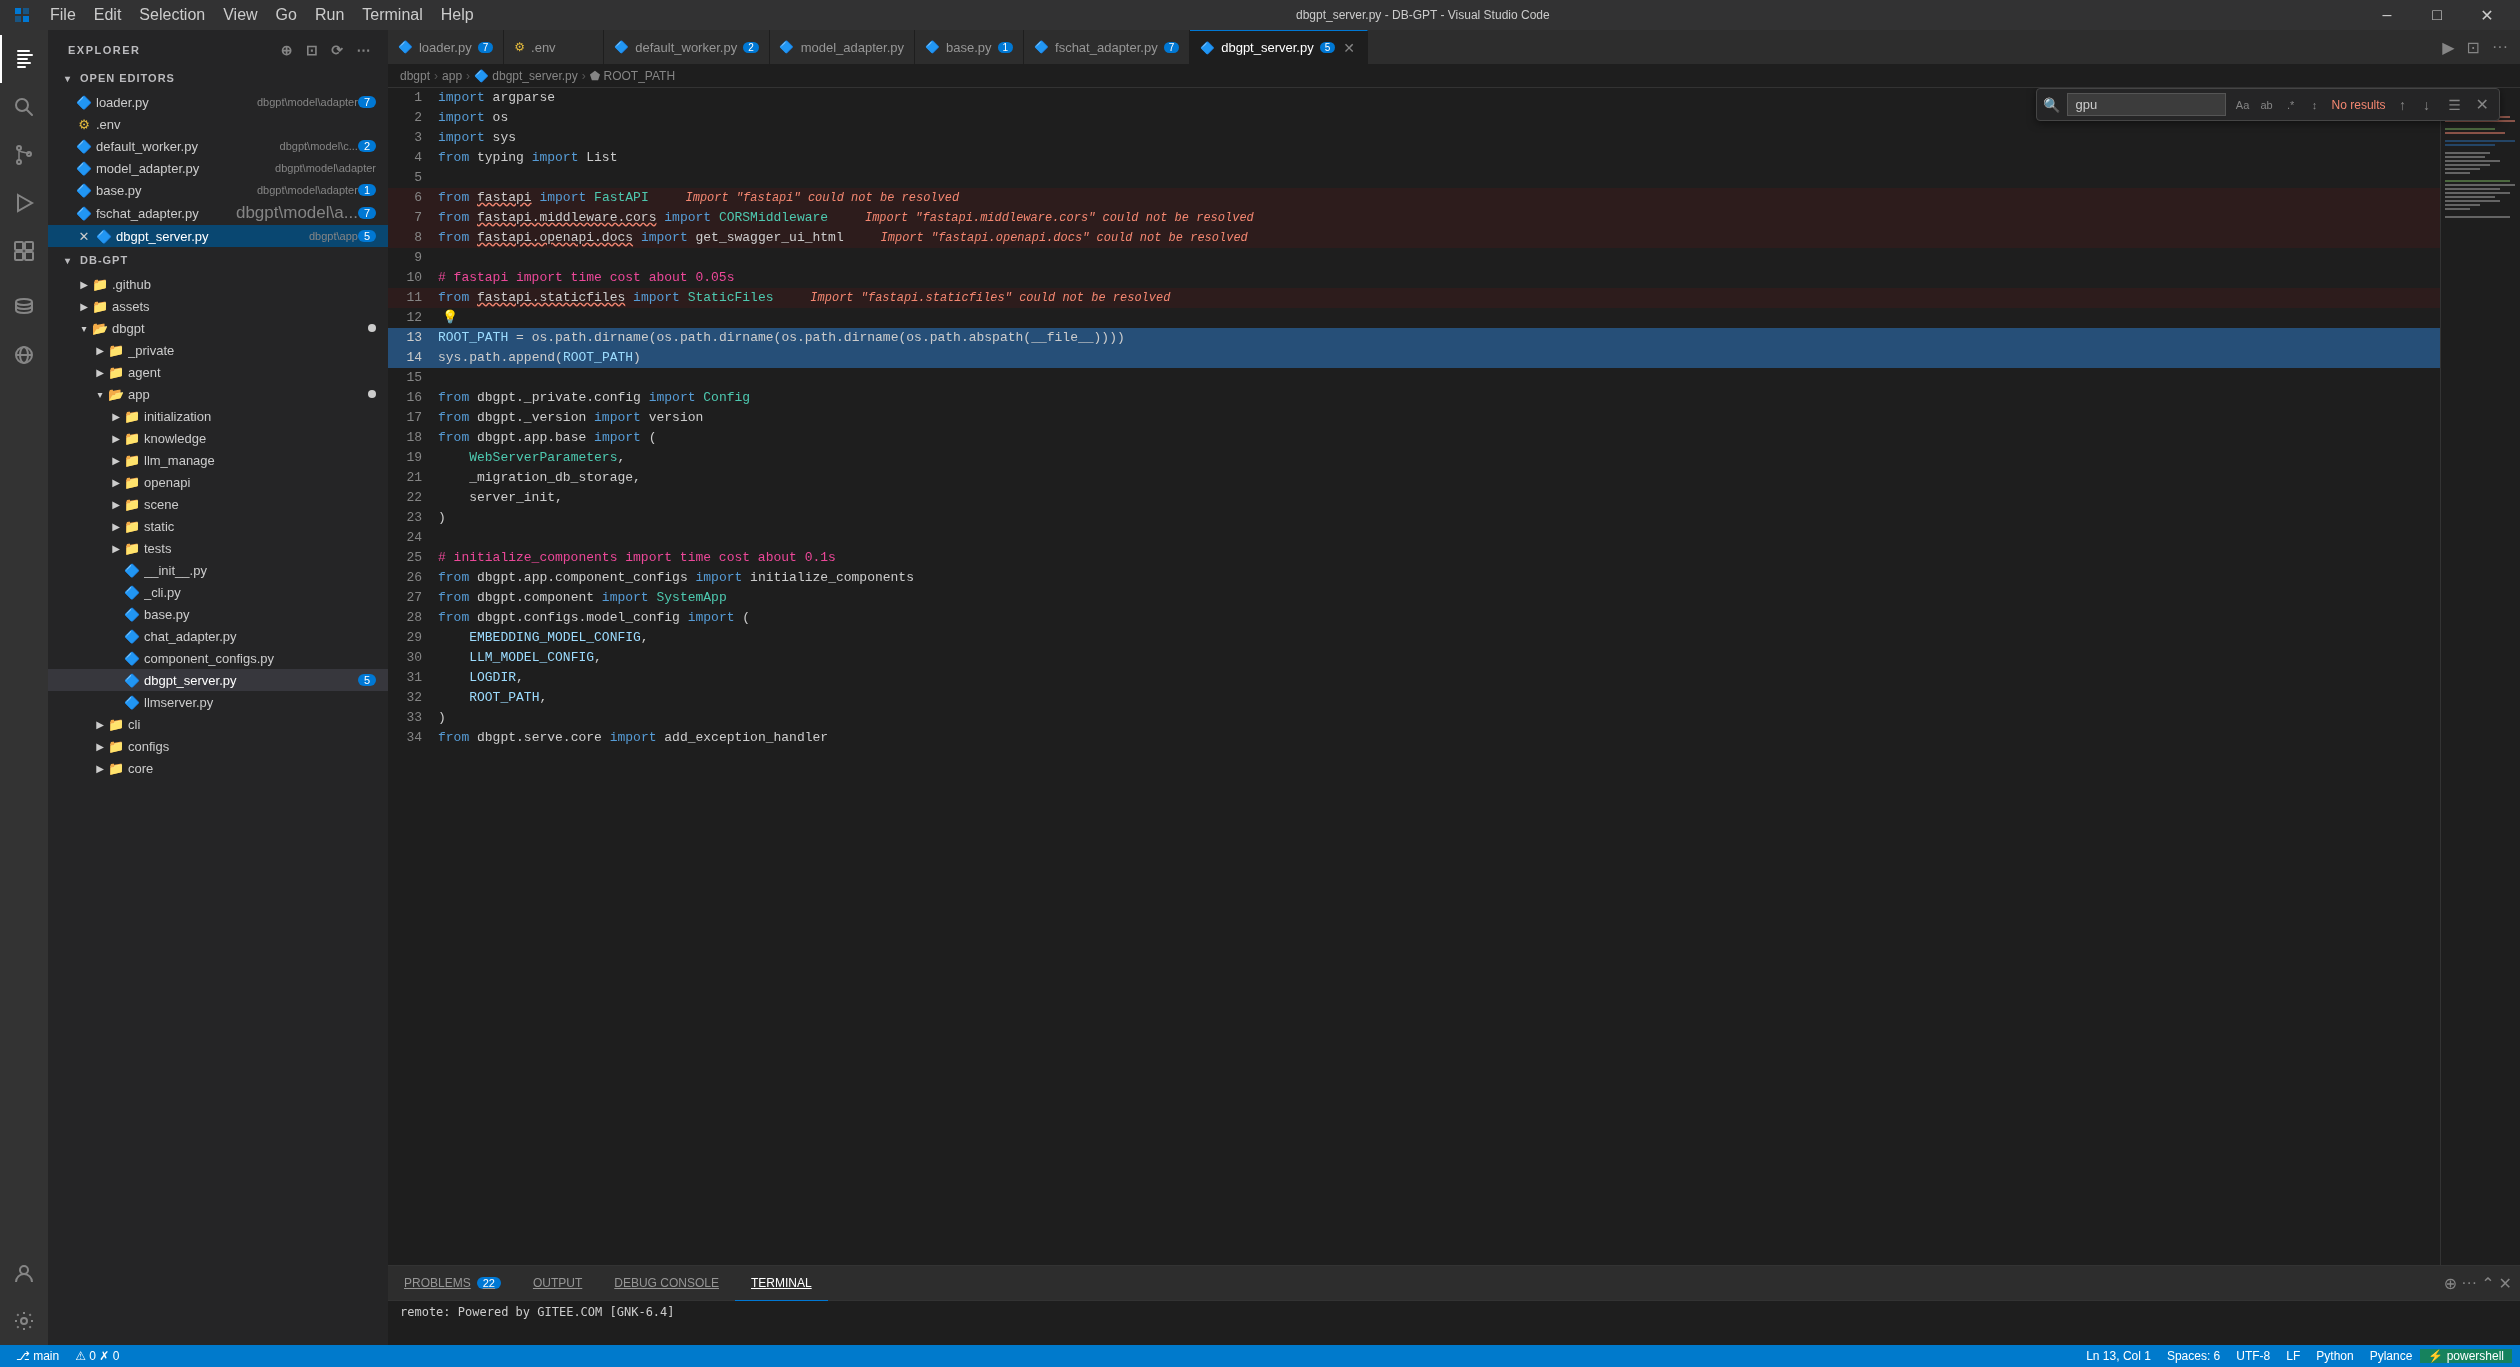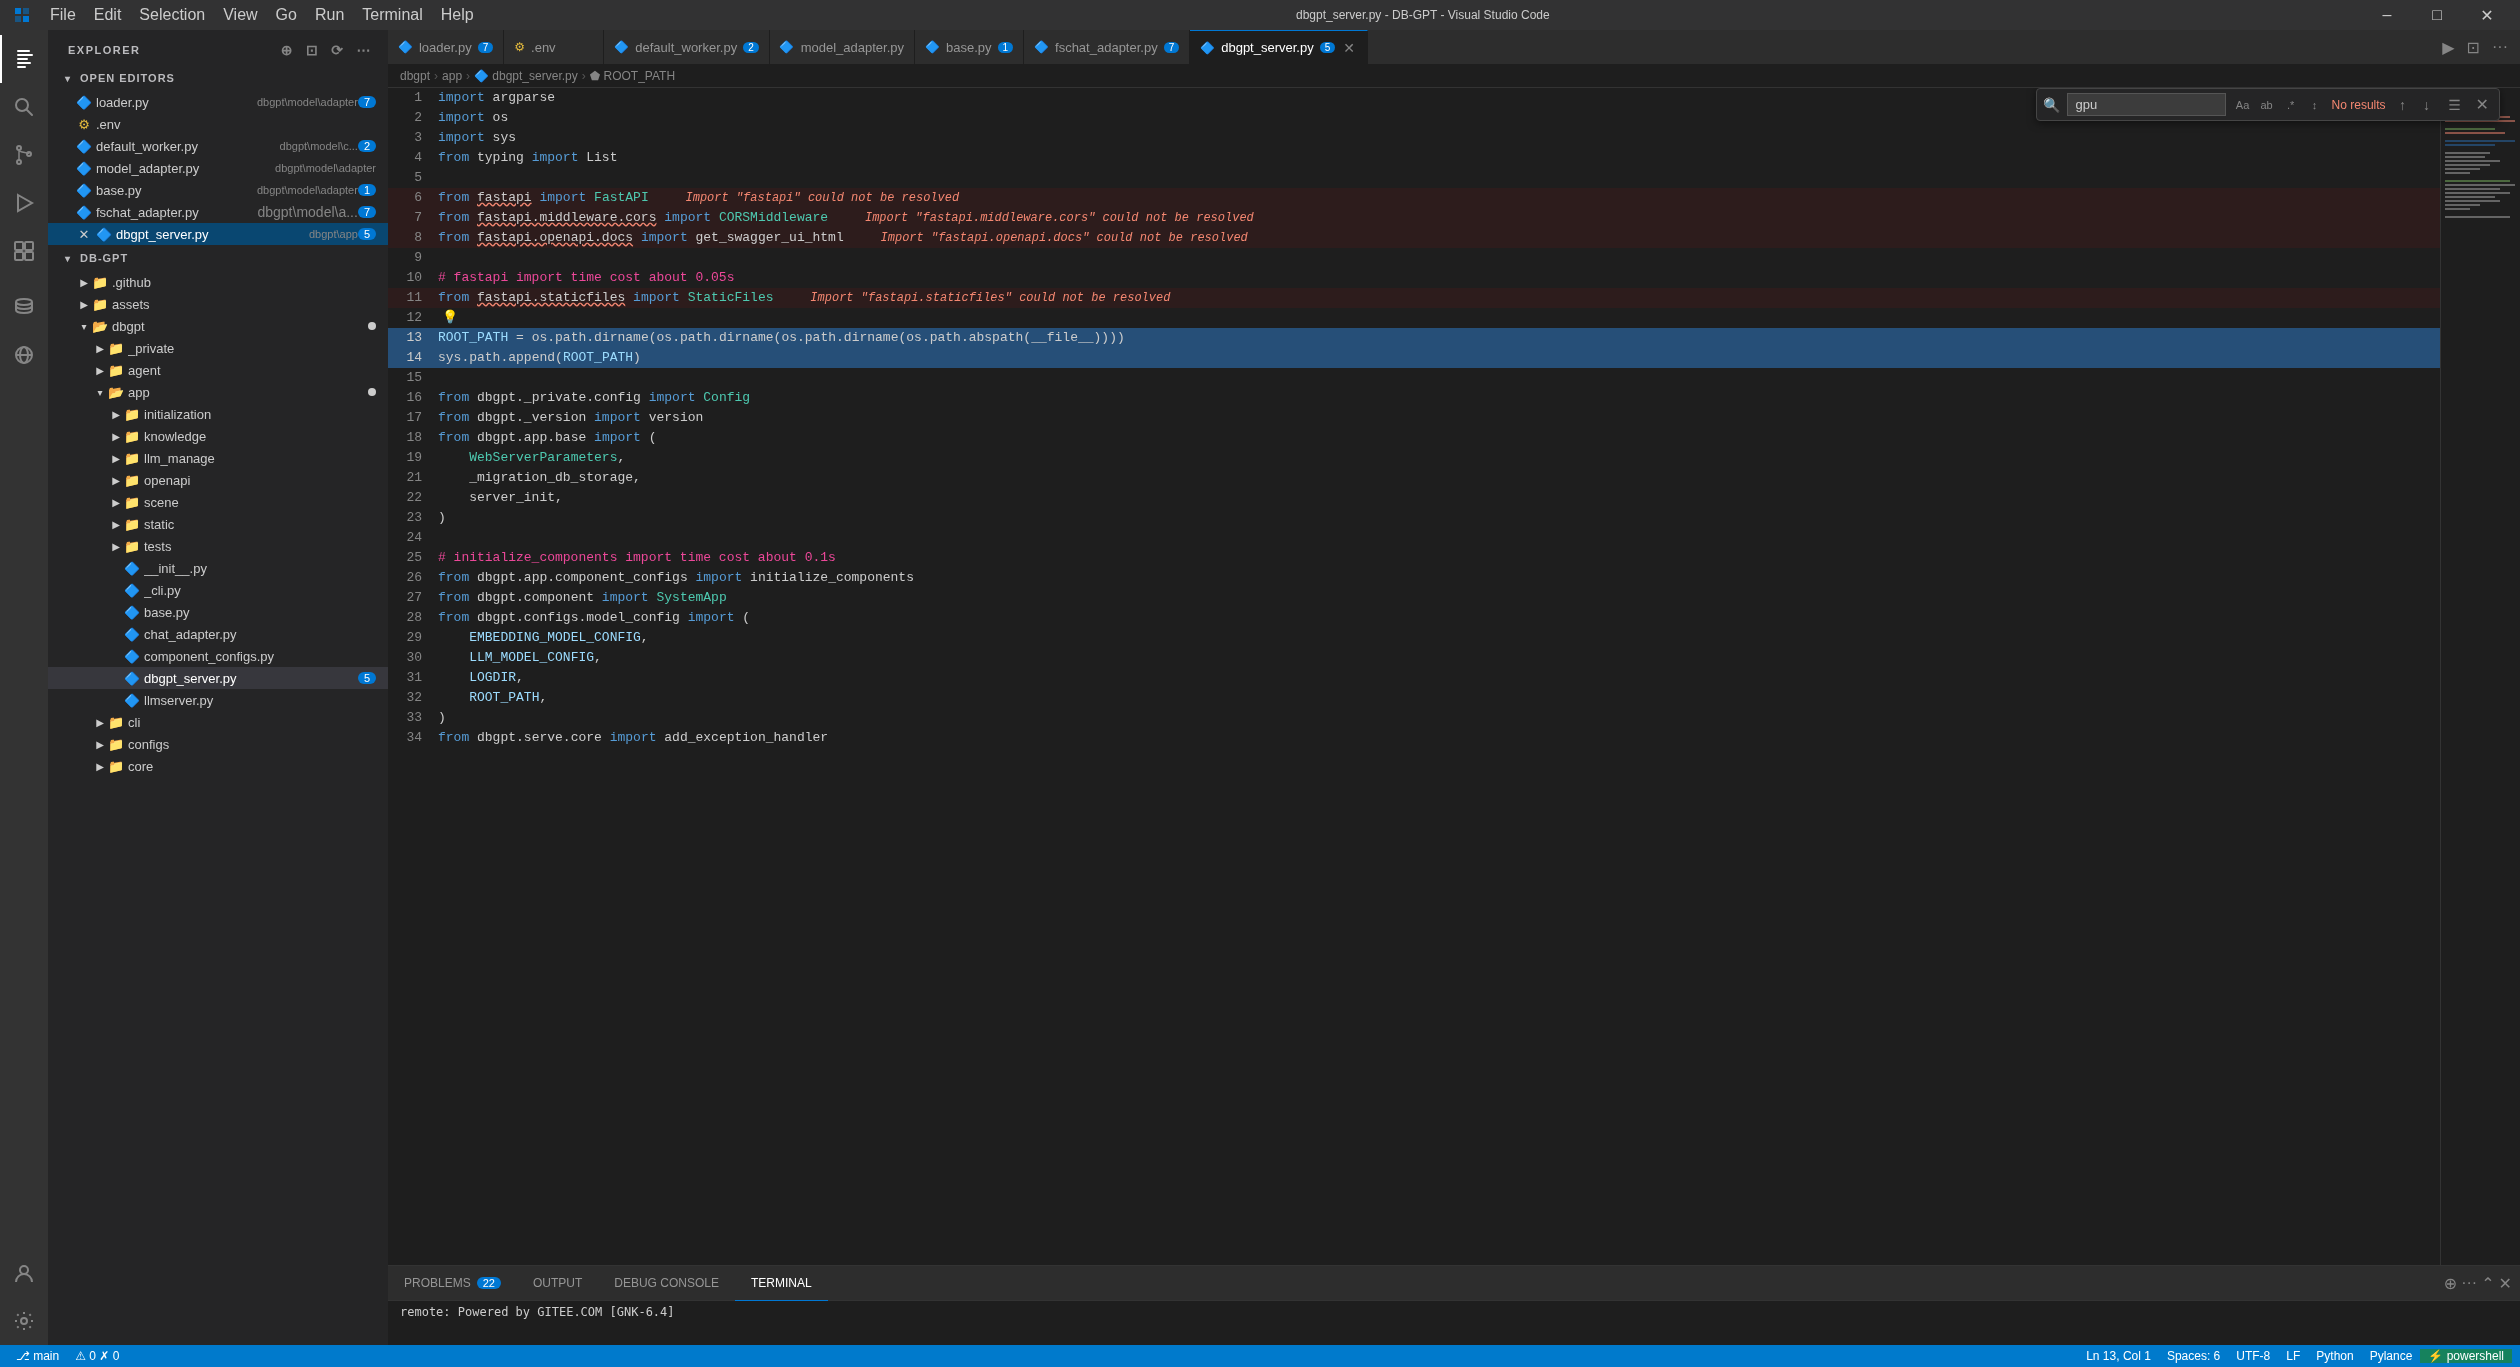--- a/index.html
+++ b/index.html
@@ -265,20 +265,21 @@
     }
     .panel-tab {
       padding: 0 16px;
       height: 35px;
       display: flex;
       align-items: center;
       cursor: pointer;
       color: #969696;
       font-size: 12px;
       gap: 6px;
+      text-decoration: underline;
     }
     .panel-tab.active { color: #ffffff; border-bottom: 1px solid #0078d4; }
     .panel-badge { background: #0078d4; color: white; border-radius: 10px; padding: 0 6px; font-size: 11px; }
     .panel-content { flex: 1; padding: 4px 12px; font-family: 'Consolas', monospace; font-size: 12px; color: #cccccc; overflow-y: auto; }
     .panel-actions { margin-left: auto; display: flex; align-items: center; gap: 4px; padding-right: 8px; }
     .panel-action-btn { color: #858585; cursor: pointer; font-size: 16px; }
 
     
     .minimap {
       width: 80px;
@@ -444,21 +445,21 @@
       <div class="tree-item indent-1">
         <span class="tree-icon icon-python">🔷</span>
         <span class="tree-label">base.py</span>
         <span style="color:#858585;font-size:11px;margin-left:4px;">dbgpt\model\adapter</span>
         <span class="tree-badge">1</span>
       </div>
 
       <div class="tree-item indent-1">
         <span class="tree-icon icon-python">🔷</span>
         <span class="tree-label">fschat_adapter.py</span>
-        <span style="color:#858585;font-size:14px;margin-left:4px;text-align:right;">dbgpt\model\a...</span>
+        <span style="color:#858585;font-size:17px;margin-left:4px;text-align:right;">dbgpt\model\a...</span>
         <span class="tree-badge">7</span>
       </div>
 
       <div class="tree-item indent-1 active">
         <span class="tree-icon" style="color:#cccccc;">✕</span>
         <span class="tree-icon icon-python">🔷</span>
         <span class="tree-label">dbgpt_server.py</span>
         <span style="color:#858585;font-size:11px;margin-left:4px;">dbgpt\app</span>
         <span class="tree-badge">5</span>
       </div>

